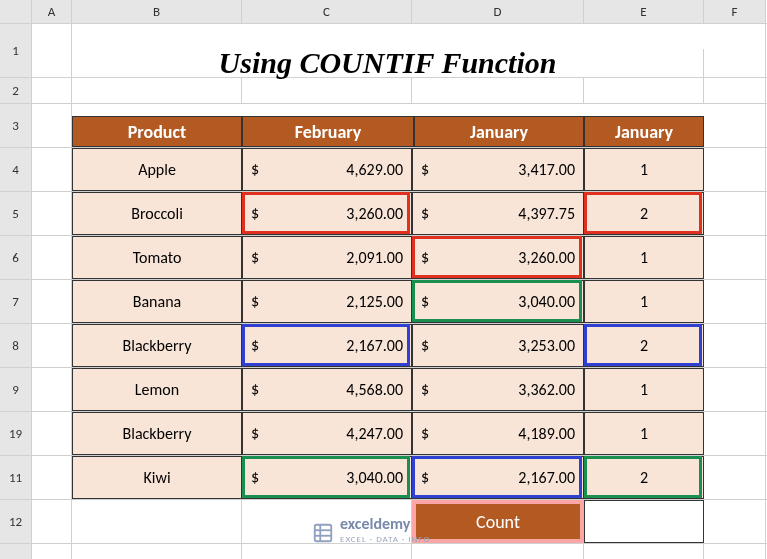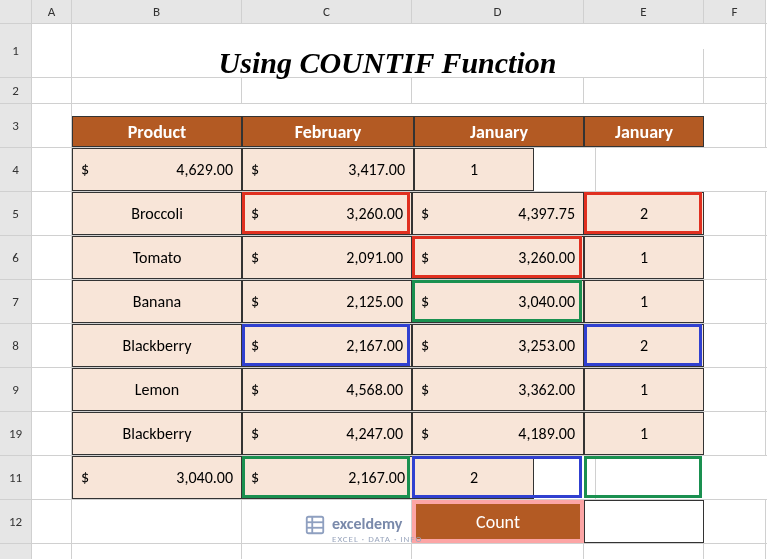--- a/index.html
+++ b/index.html
@@ -106,24 +106,24 @@
     border: 3px solid;
     pointer-events: none;
     z-index: 5;
   }
   .red   { border-color: #e03020; }
   .green { border-color: #1a9050; }
   .blue  { border-color: #3040d0; }
 
   .logo {
     position: absolute;
-    left: 304px;
+    left: 312px;
     top: 514px;
     display: flex;
-    align-items: flex-start;
+    align-items: flex-end;
     gap: 6px;
     color: #8798b9;
     font-size: 13px;
   }
   .logo svg { flex: 0 0 auto; }
   .logo .name { font-weight: bold; font-size: 16px; color: #7a8aab; }
   .logo .sub { font-size: 9px; letter-spacing: 1px; color: #9aa6bd; }
 </style>
 </head>
 <body>
@@ -163,20 +163,21 @@
     <div class="cell w-B hdr">Product</div>
     <div class="cell w-D hdr">February</div>
     <div class="cell w-C hdr">January</div>
     <div class="cell w-E hdr">January</div>
     <div class="cell w-F"></div>
   </div>
 
   <div class="row rn">
     <div class="rh w-rh">4</div>
     <div class="cell w-A"></div>
+    <div class="cell w-B body-cell center">Apple</div>
     <div class="cell w-C body-cell money">
         <span class="cur">$</span>
         <span class="val">4,629.00</span>
       </div>
     <div class="cell w-D body-cell money">
         <span class="cur">$</span>
         <span class="val">3,417.00</span>
       </div>
     <div class="cell w-E body-cell center">1</div>
     <div class="cell w-F"></div>
@@ -274,20 +275,21 @@
         <span class="cur">$</span>
         <span class="val">4,189.00</span>
       </div>
     <div class="cell w-E body-cell center">1</div>
     <div class="cell w-F"></div>
   </div>
 
   <div class="row rn">
     <div class="rh w-rh">11</div>
     <div class="cell w-A"></div>
+    <div class="cell w-B body-cell center">Kiwi</div>
     <div class="cell w-C body-cell money">
         <span class="cur">$</span>
         <span class="val">3,040.00</span>
       </div>
     <div class="cell w-D body-cell money">
         <span class="cur">$</span>
         <span class="val">2,167.00</span>
       </div>
     <div class="cell w-E body-cell center">2</div>
     <div class="cell w-F"></div>

